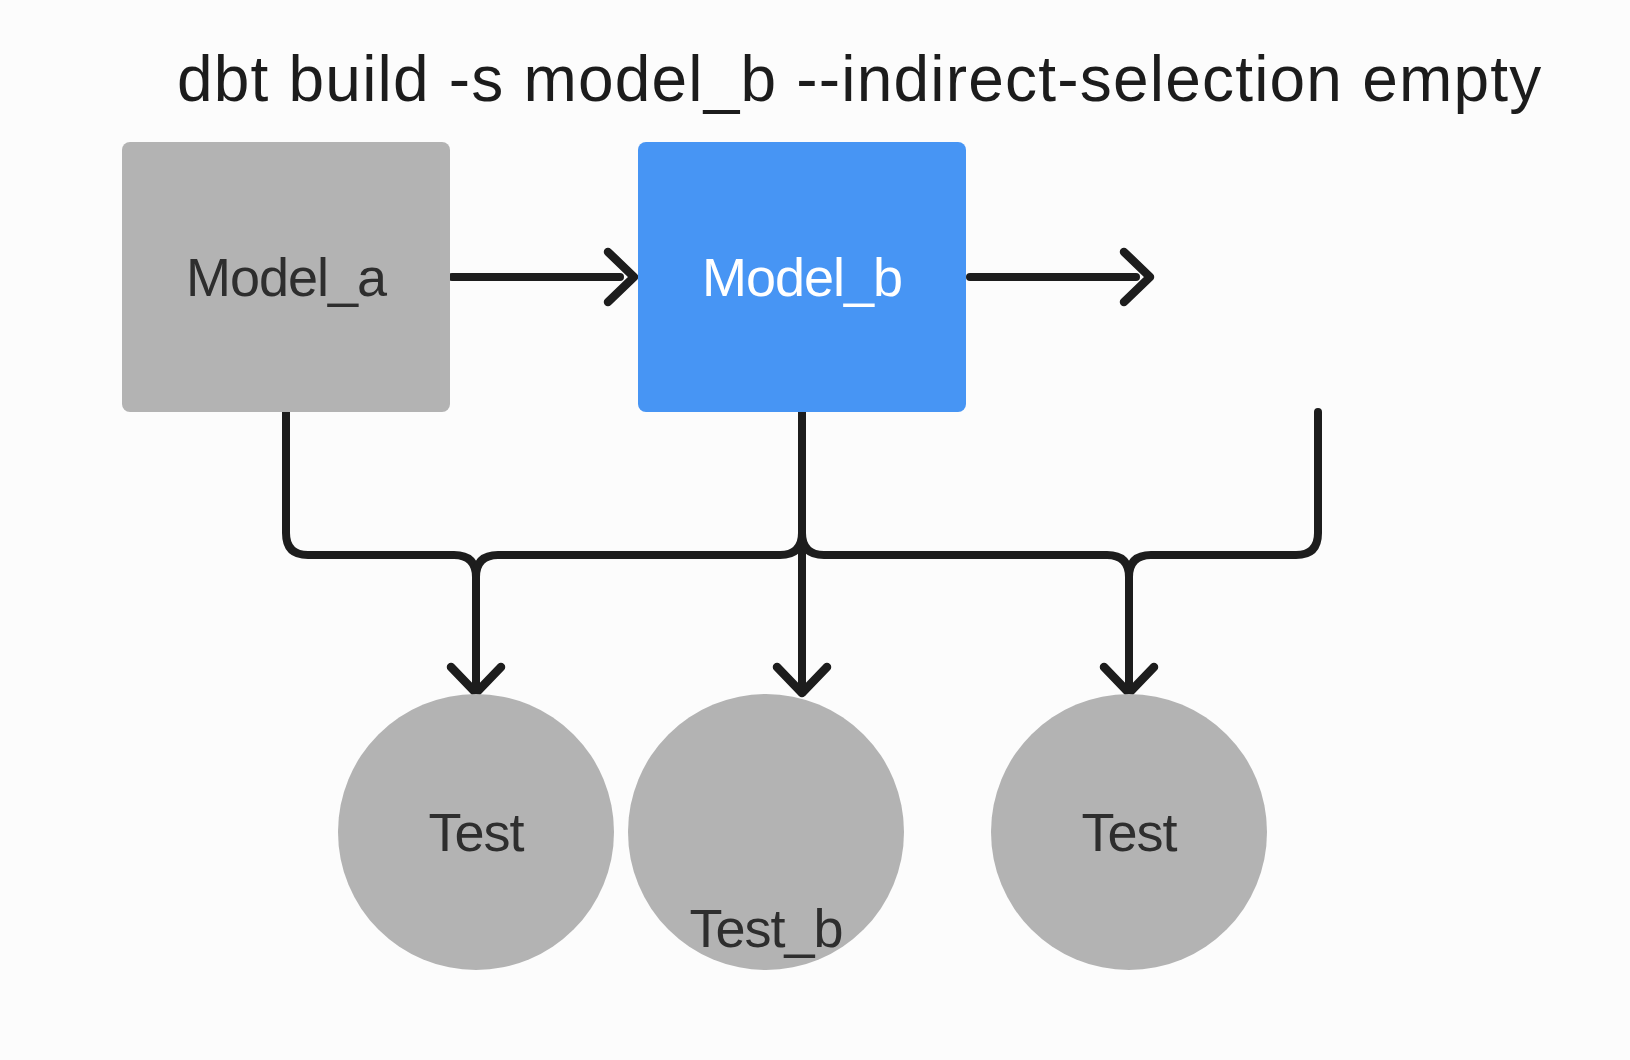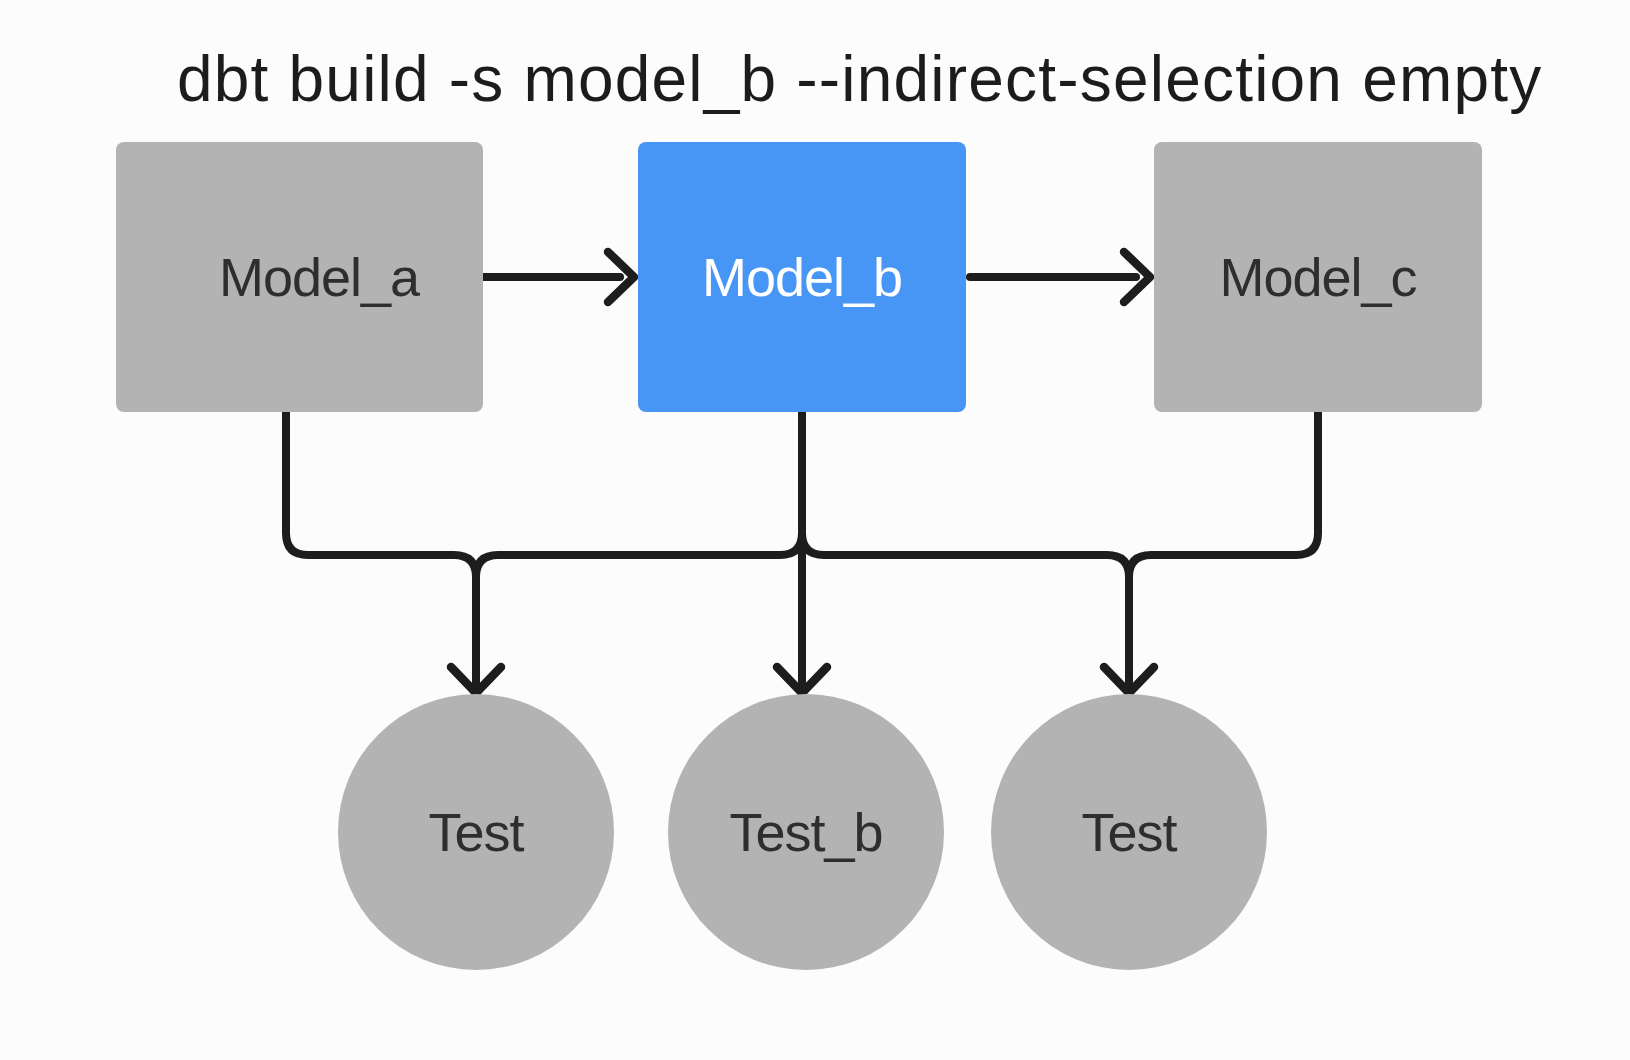--- a/index.html
+++ b/index.html
@@ -35,30 +35,30 @@
   .node{
     position:absolute;display:flex;align-items:center;justify-content:center;
     text-align:center;color:var(--node_text_dark);
     font-size:54px;letter-spacing:-1px;
   }
   .model{
     width:328px;height:270px;top:142px;
     background:var(--node_gray);border-radius:8px;
   }
   .model.selected{background:var(--accent_blue);color:var(--node_text_light);}
-  .model-a{left:116px;padding-left:39px;}
+  .model-a{left:122px;}
   .model-b{left:638px;}
   .model-c{left:1154px;}
   .test{
     width:276px;height:276px;top:694px;
     background:var(--node_gray);border-radius:50%;
     flex-direction:column;line-height:84px;
   }
   .test-ab{left:338px;}
-  .test-b{left:668px;}
+  .test-b{left:628px;justify-content:flex-end;}
   .test-bc{left:991px;}
 </style>
 </head>
 <body>
 
 <div class="canvas">
 
   <div class="title">dbt build -s model_b --indirect-selection empty</div>
 
   <svg class="edges" viewBox="0 0 1630 1060" xmlns="http://www.w3.org/2000/svg">
@@ -82,23 +82,20 @@
     <polyline points="777,667 802,693 827,667"></polyline>
     <polyline points="1104,667 1129,693 1154,667"></polyline>
   </svg>
 
   <div class="node model model-a">
     <span>Model_a</span>
   </div>
   <div class="node model model-b selected">
     <span>Model_b</span>
   </div>
-  <div class="node model model-c">
-    <span>Model_c</span>
-  </div>
 
   <div class="node test test-ab">
     <span>Test</span>
   </div>
   <div class="node test test-b">
     <span>Test_b</span>
   </div>
   <div class="node test test-bc">
     <span>Test</span>
   </div>

